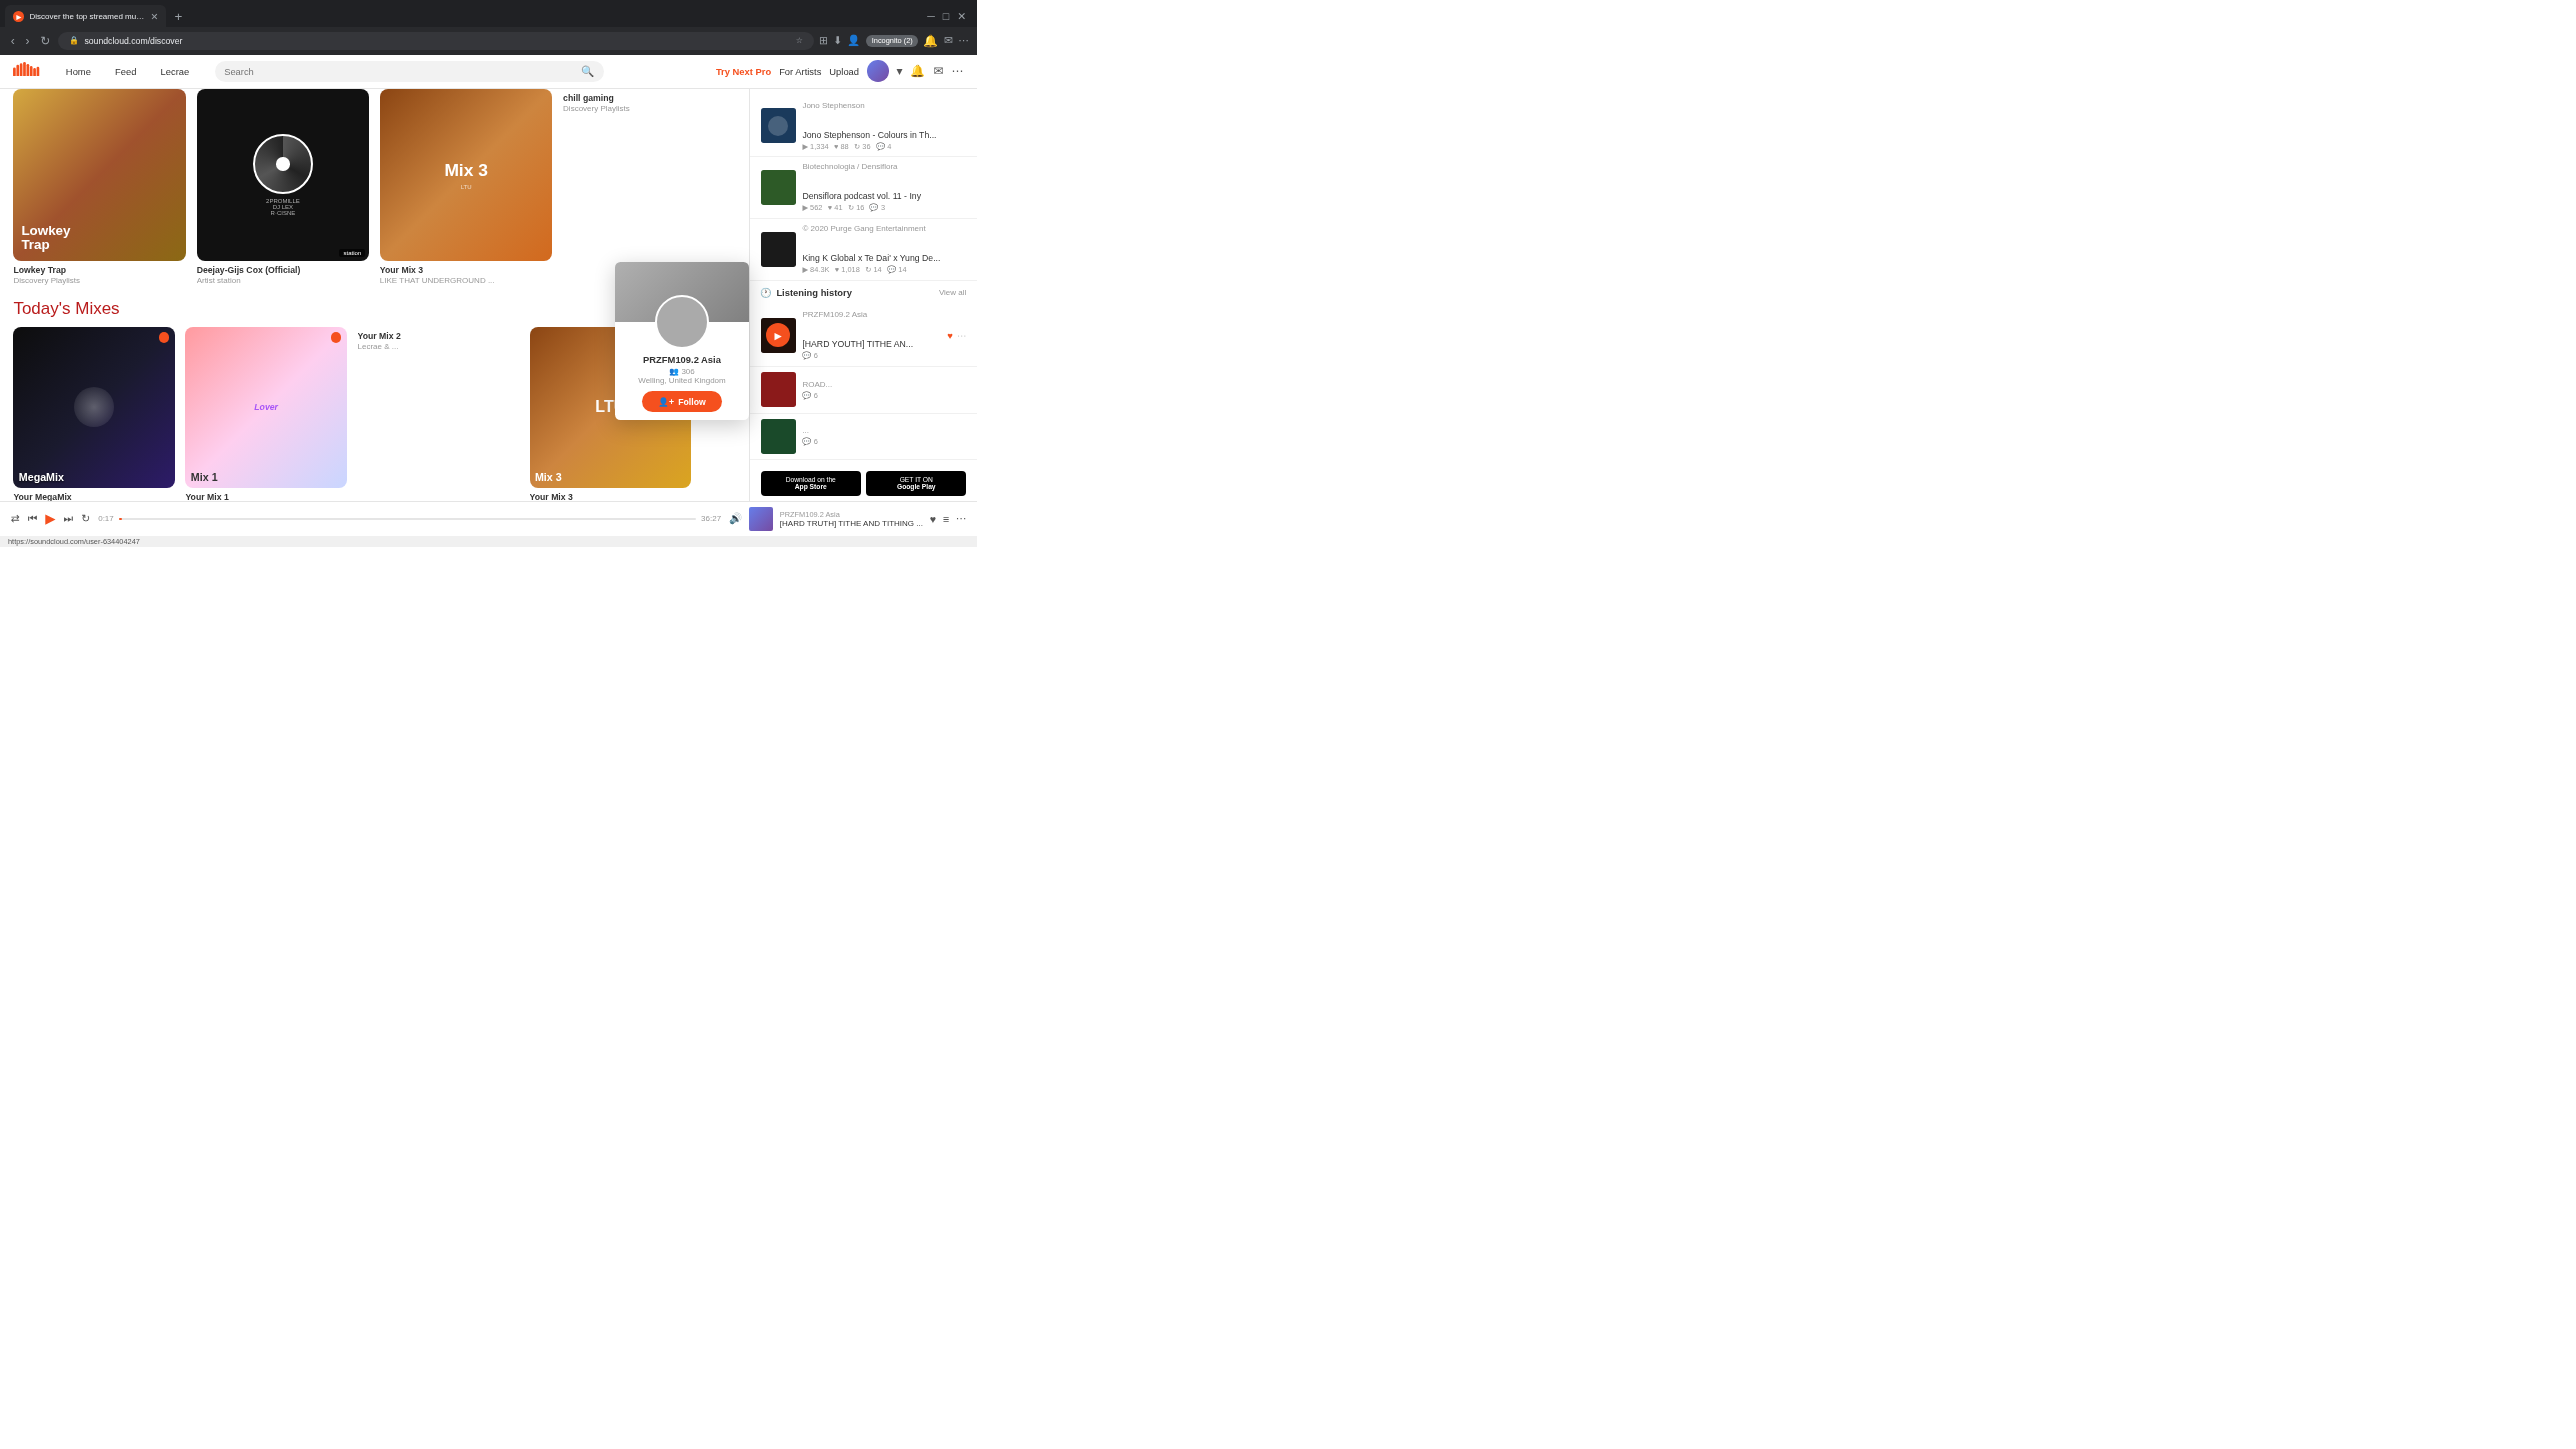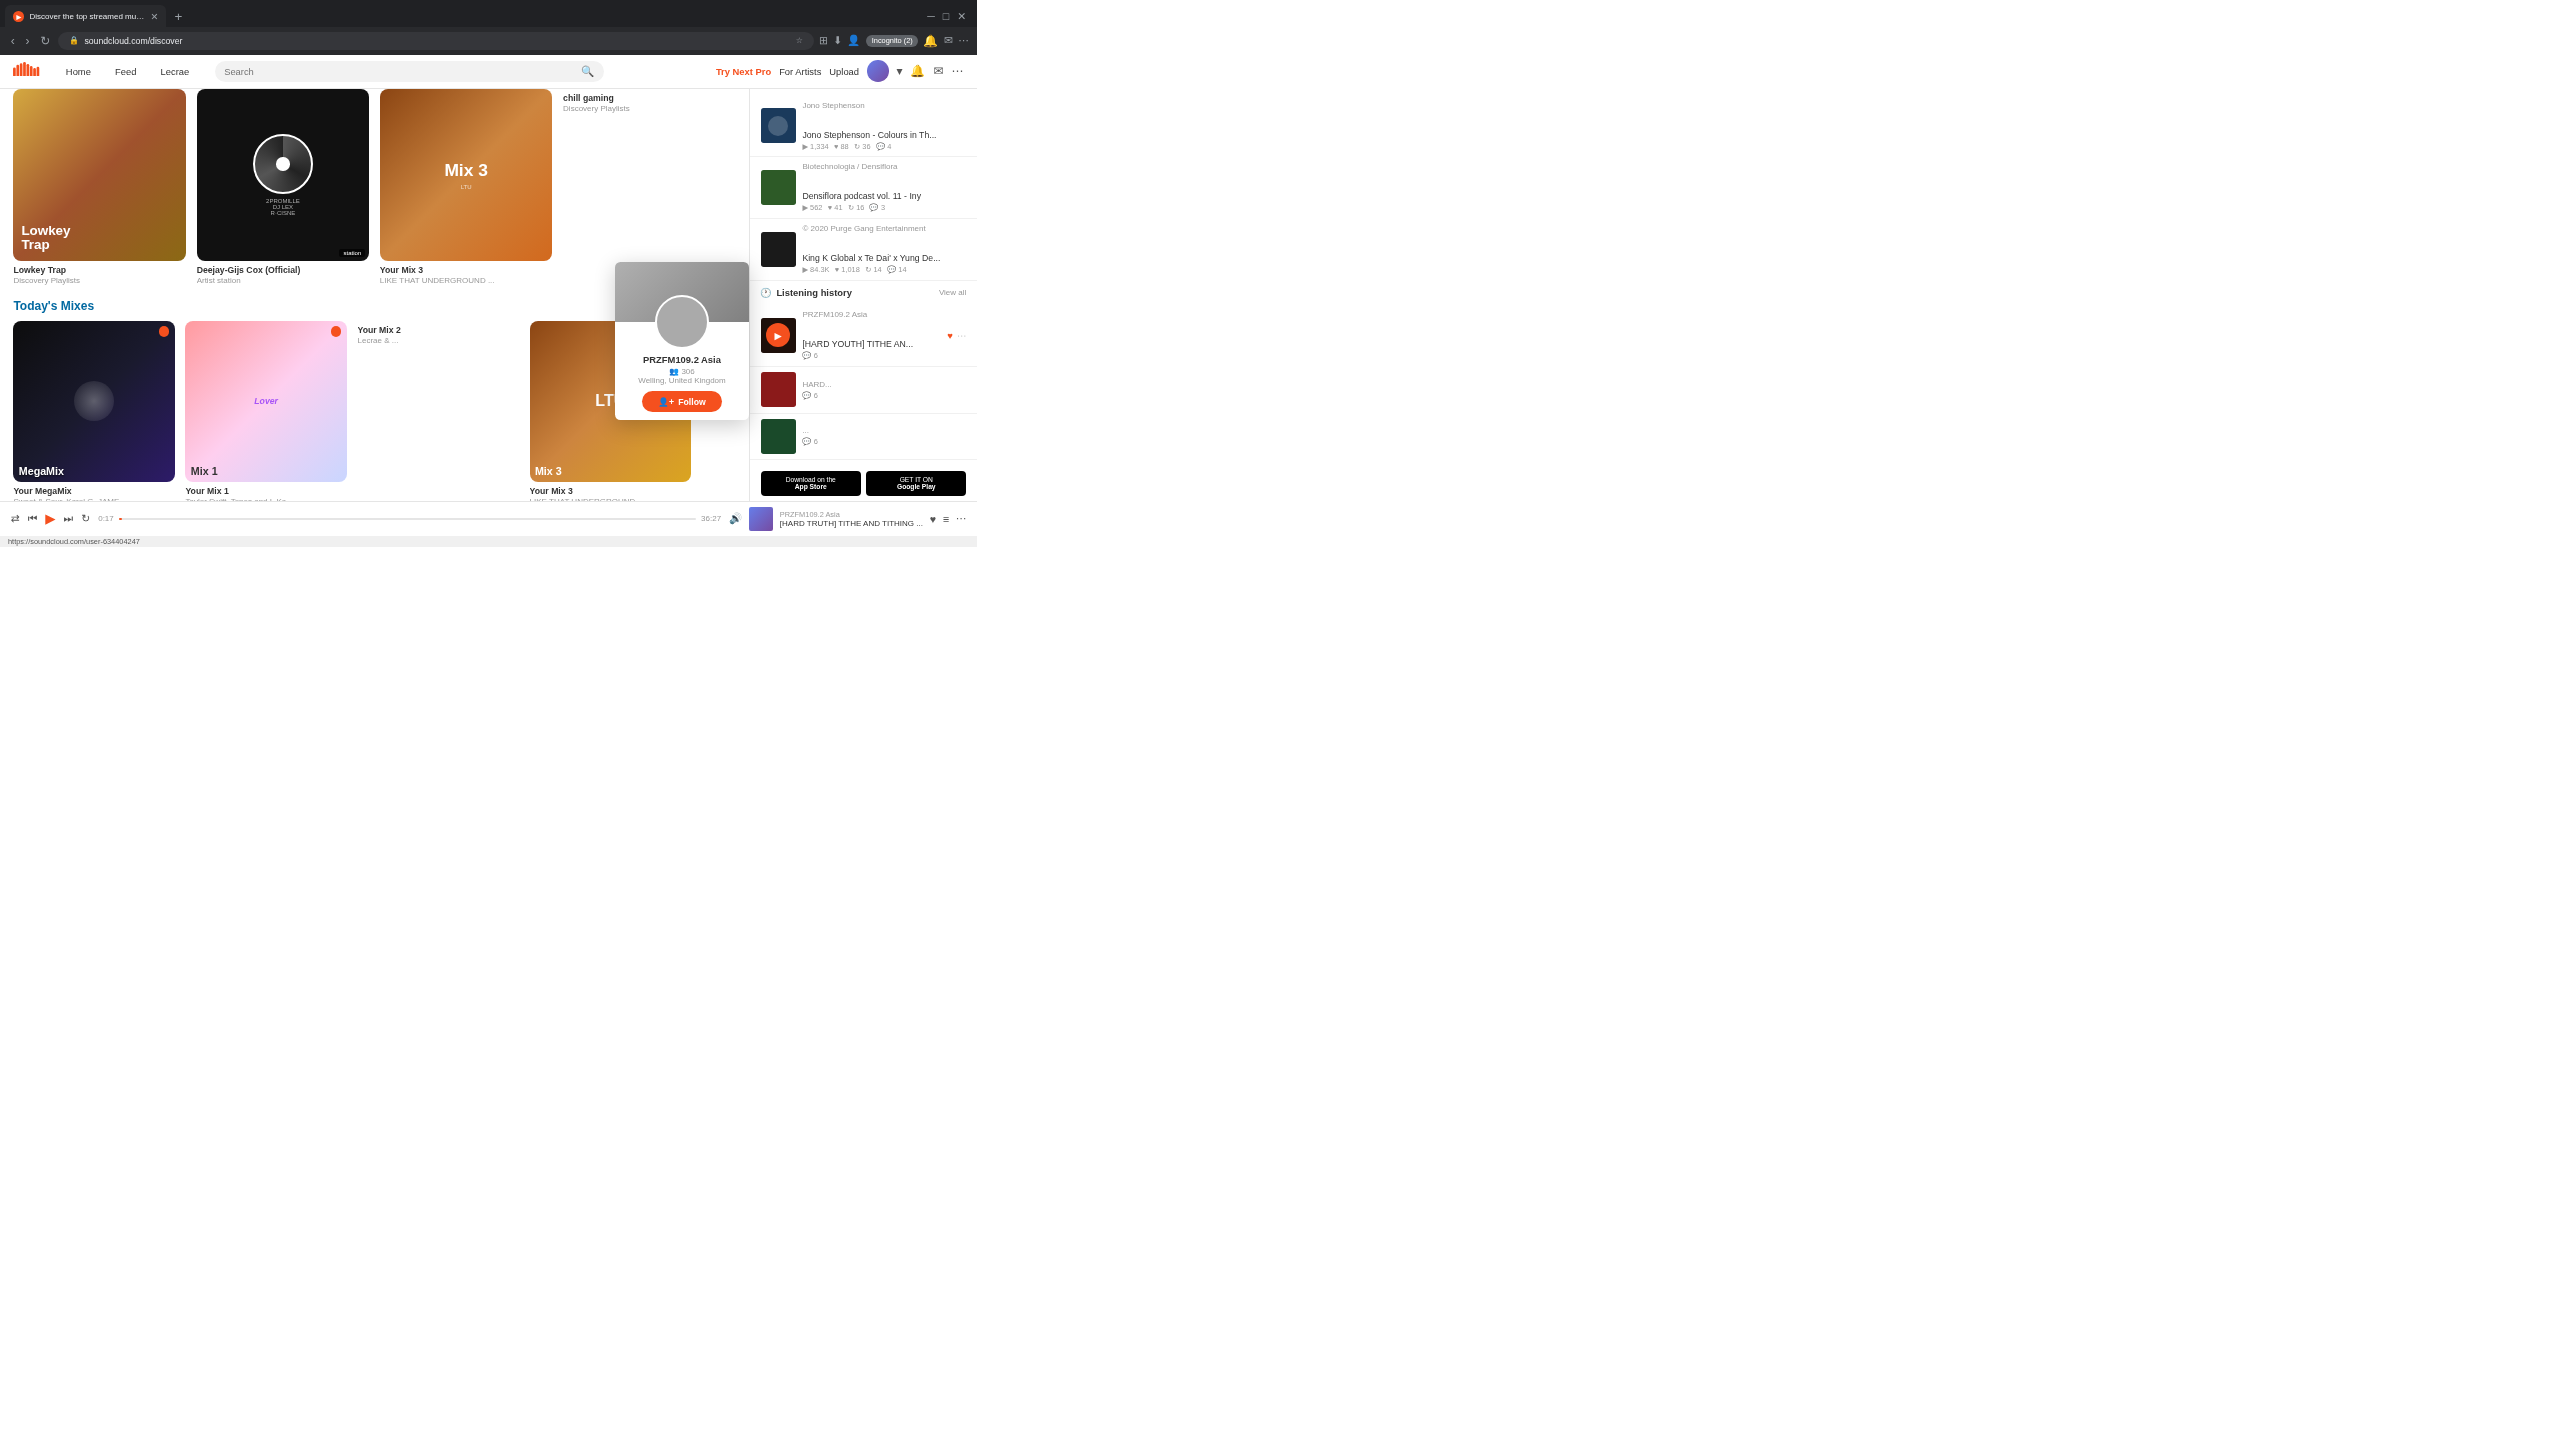--- a/index.html
+++ b/index.html
@@ -35,21 +35,21 @@
     .user-avatar { width: 21.5px; height: 21.5px; border-radius: 50%; background: #8b5cf6; overflow: hidden; }
     .avatar-img { width: 100%; height: 100%; object-fit: cover; background: linear-gradient(135deg, #667eea, #764ba2); }
     .nav-icon { color: #555; font-size: 12px; cursor: pointer; }
 
     
     .sc-main { display: flex; flex: 1; overflow: hidden; }
     .sc-content { flex: 1; overflow-y: auto; padding: 0 13.4px 13.4px; }
     .sc-sidebar { width: 228px; border-left: 0.7px solid #e5e5e5; overflow-y: auto; padding: 6.7px 0; flex-shrink: 0; }
 
     
-    .section-title { font-size: 12px; font-weight: 700; color: #0369a1; margin: 10.7px 0 8px; }
+    .section-title { font-size: 17px; font-weight: 400; color: #b91c1c; margin: 10.7px 0 8px; }
     .cards-row { display: flex; gap: 10.7px; margin-bottom: 13.4px; overflow: hidden; }
     .card { flex: 1; min-width: 0; cursor: pointer; }
     .card-img { width: 100%; aspect-ratio: 1; border-radius: 8px; overflow: hidden; position: relative; }
     .card-label { font-size: 8.7px; font-weight: 600; color: #333; margin-top: 4px; white-space: nowrap; overflow: hidden; text-overflow: ellipsis; }
     .card-sub { font-size: 8px; color: #999; margin-top: 1.3px; white-space: nowrap; overflow: hidden; text-overflow: ellipsis; }
 
     
     .sidebar-track { display: flex; align-items: center; padding: 5.4px 10.7px; gap: 6.7px; cursor: pointer; border-bottom: 0.7px solid #f0f0f0; }
     .track-thumb { width: 35px; height: 35px; border-radius: 2.7px; flex-shrink: 0; position: relative; overflow: hidden; }
     .track-info { flex: 1; min-width: 0; }
@@ -362,21 +362,21 @@
         </div>
         <div class="track-actions">
           <span class="heart-icon liked">♥</span>
           <span>⋯</span>
         </div>
       </div>
 
       <div class="sidebar-track">
         <div class="track-thumb" style="background:#8b1a1a;"></div>
         <div class="track-info">
-          <div class="track-artist">HARD...</div>
+          <div class="track-artist">ROAD...</div>
           <div class="track-stats">
             <span>💬 6</span>
           </div>
         </div>
       </div>
 
       <div class="sidebar-track">
         <div class="track-thumb" style="background:#1a4a2a;"></div>
         <div class="track-info">
           <div class="track-artist">...</div>

